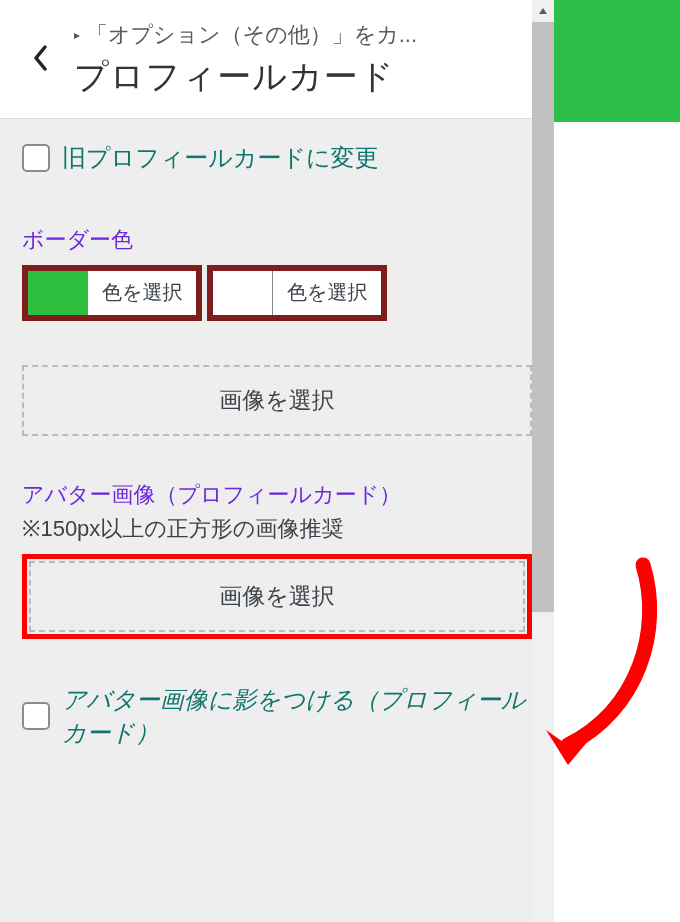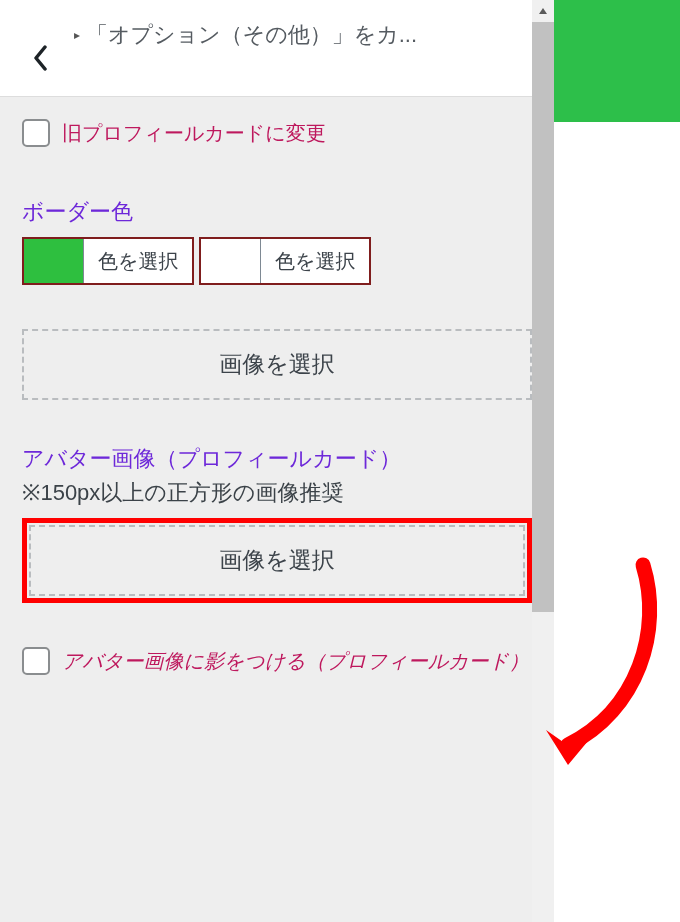--- a/index.html
+++ b/index.html
@@ -78,39 +78,39 @@
       width: 28px;
       height: 28px;
       border: 2px solid #8a8d8f;
       border-radius: 5px;
       background: #fff;
       cursor: pointer;
       flex-shrink: 0;
     }
 
     .checkbox-label {
-      font-size: 20px;
-      color: #be185d;
+      font-size: 24px;
+      color: #0f766e;
       line-height: 1.4;
     }
 
     .section-label {
       font-size: 22px;
       color: #6d28d9;
       margin-bottom: 10px;
     }
     .sub-note {
       font-size: 22px;
       color: #3b4248;
       margin-bottom: 10px;
     }
 
     .color-select {
       display: inline-flex;
-      border: 2px solid #7f1d1d;
+      border: 6px solid #7f1d1d;
       background: #fff;
       cursor: pointer;
       margin-bottom: 44px;
     }
     .swatch {
       width: 60px;
       height: 44px;
       border-right: 1px solid #7e8993;
     }
     .swatch.green { background: #2ebf3f; }
@@ -199,20 +199,21 @@
     <div class="back-icon">
       <svg viewBox="0 0 15 26">
         <path d="M12 2 L3 13 L12 24" stroke="#1d2327" stroke-width="3.5" fill="none" stroke-linecap="round" stroke-linejoin="round"></path>
       </svg>
     </div>
     <div class="header-text">
       <div class="breadcrumb">
         <span class="arrow">▸</span>
         <span>「オプション（その他）」をカ...</span>
       </div>
+      <div class="page-title">プロフィールカード</div>
     </div>
   </div>
 
   <div class="content">
 
     <div class="checkbox-row">
       <div class="checkbox"></div>
       <div class="checkbox-label">旧プロフィールカードに変更</div>
     </div>
 

